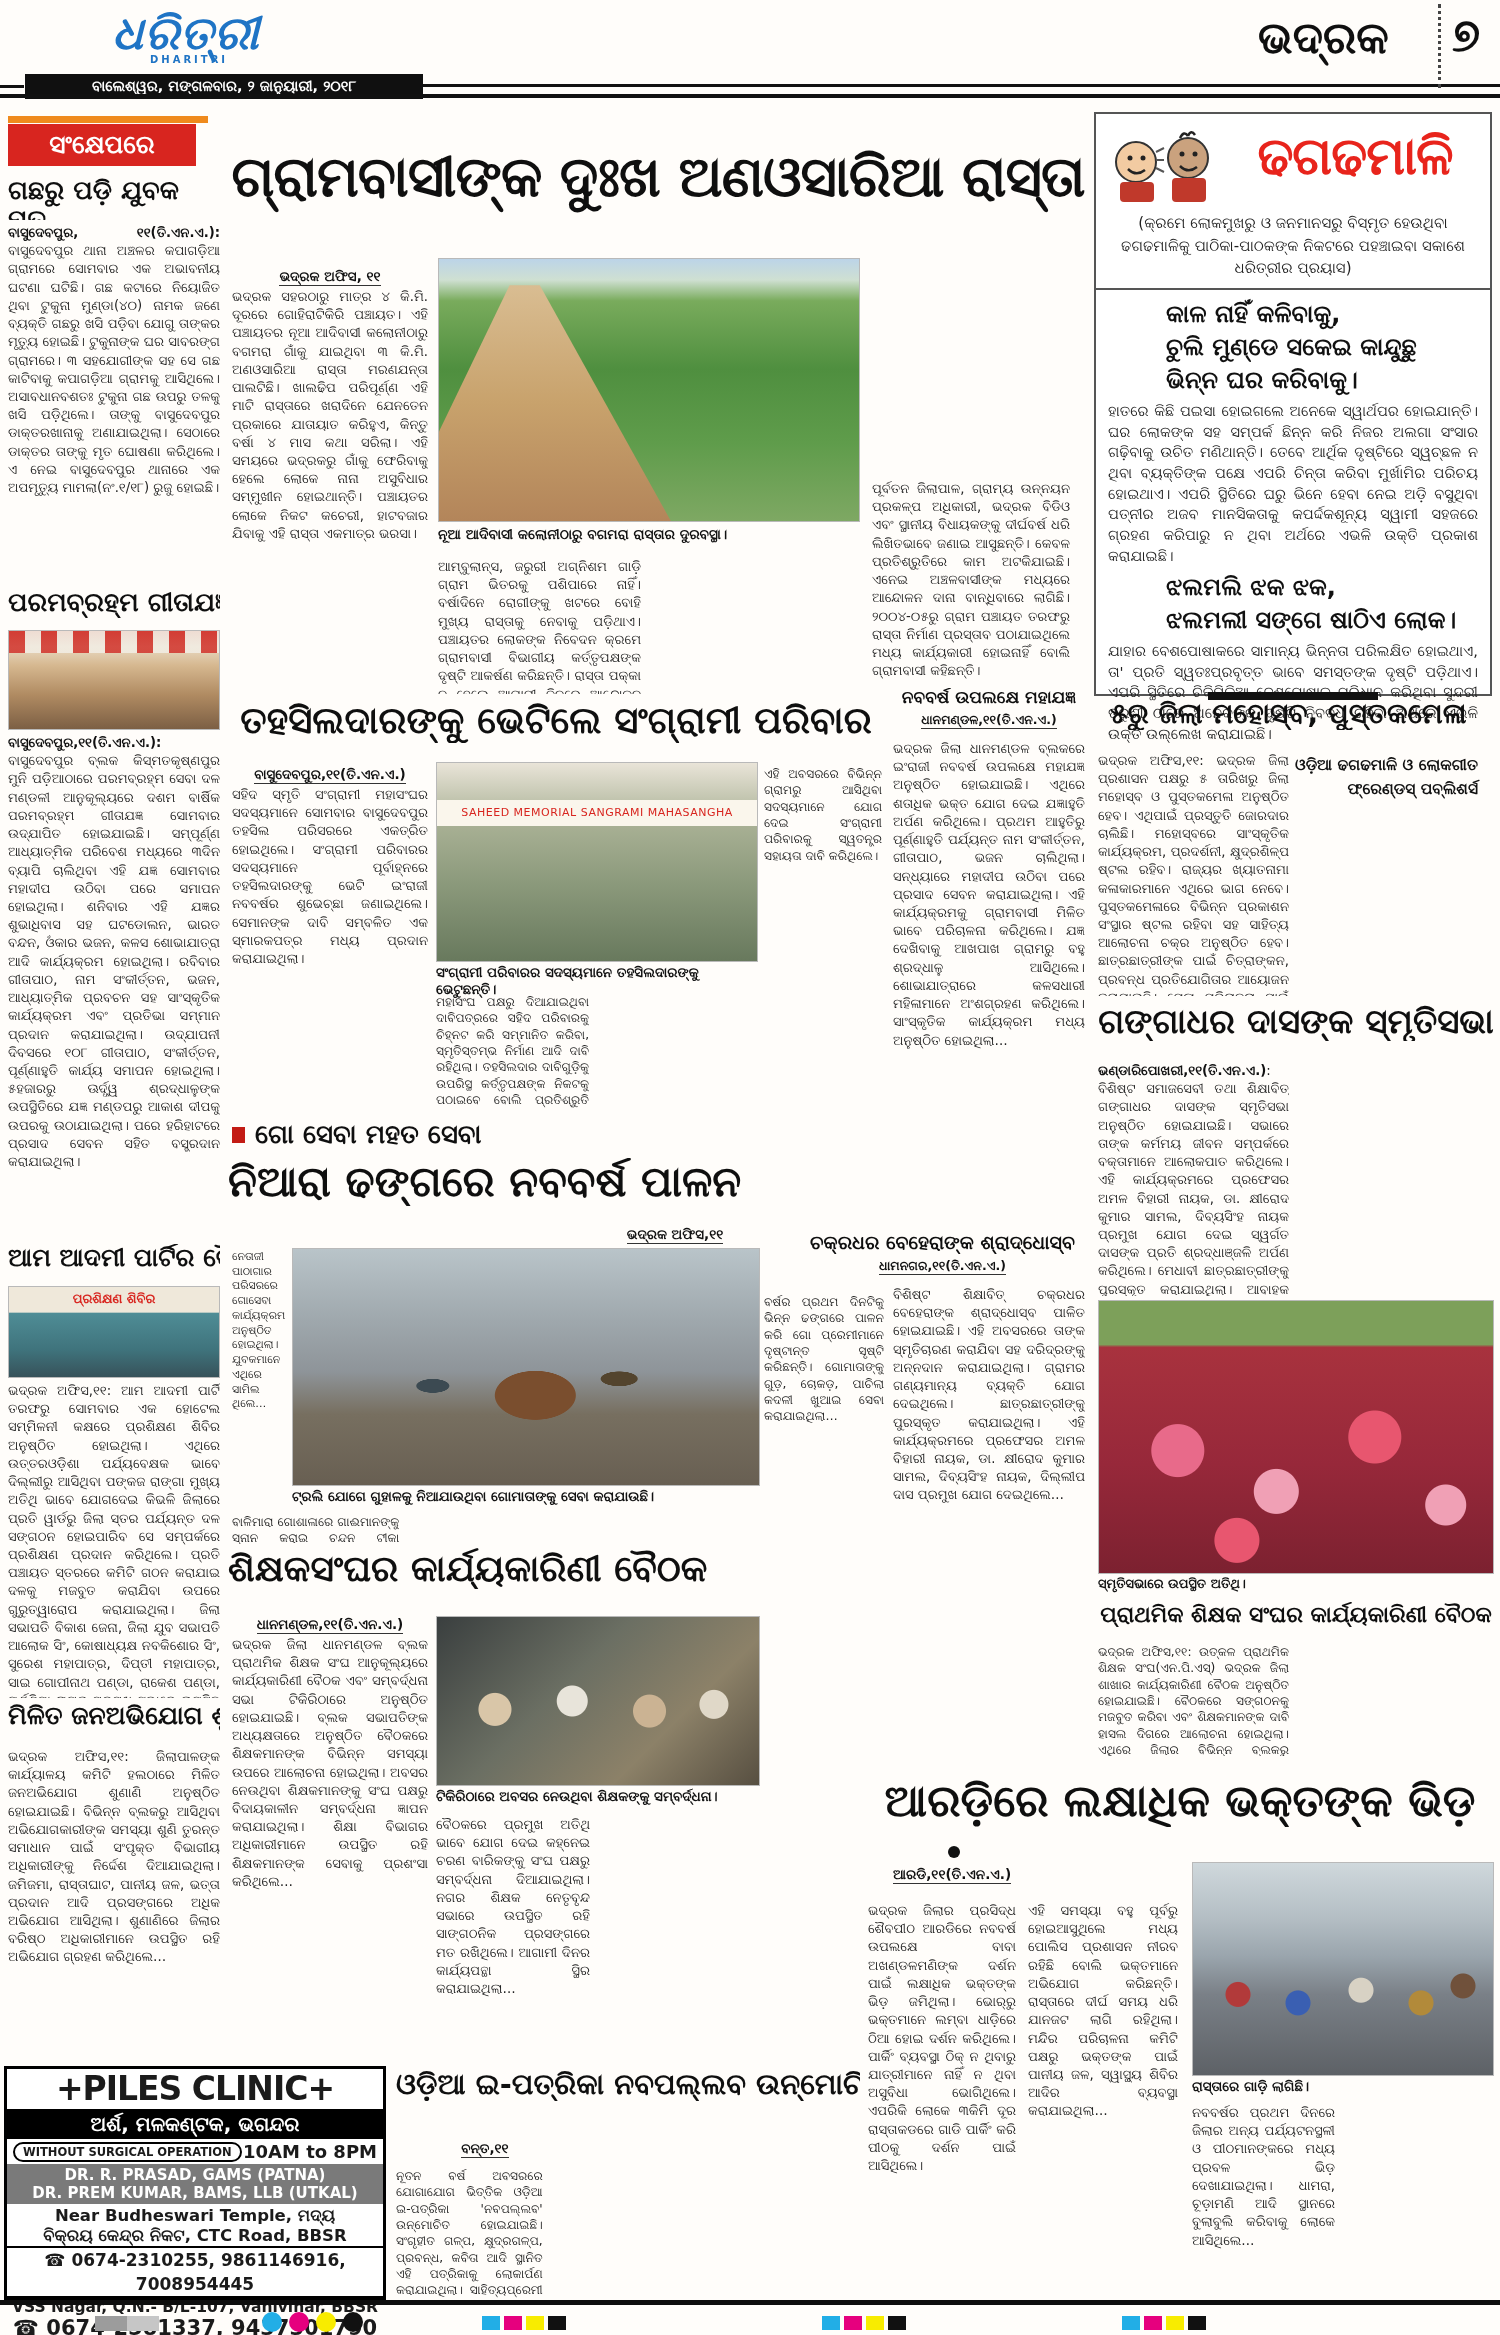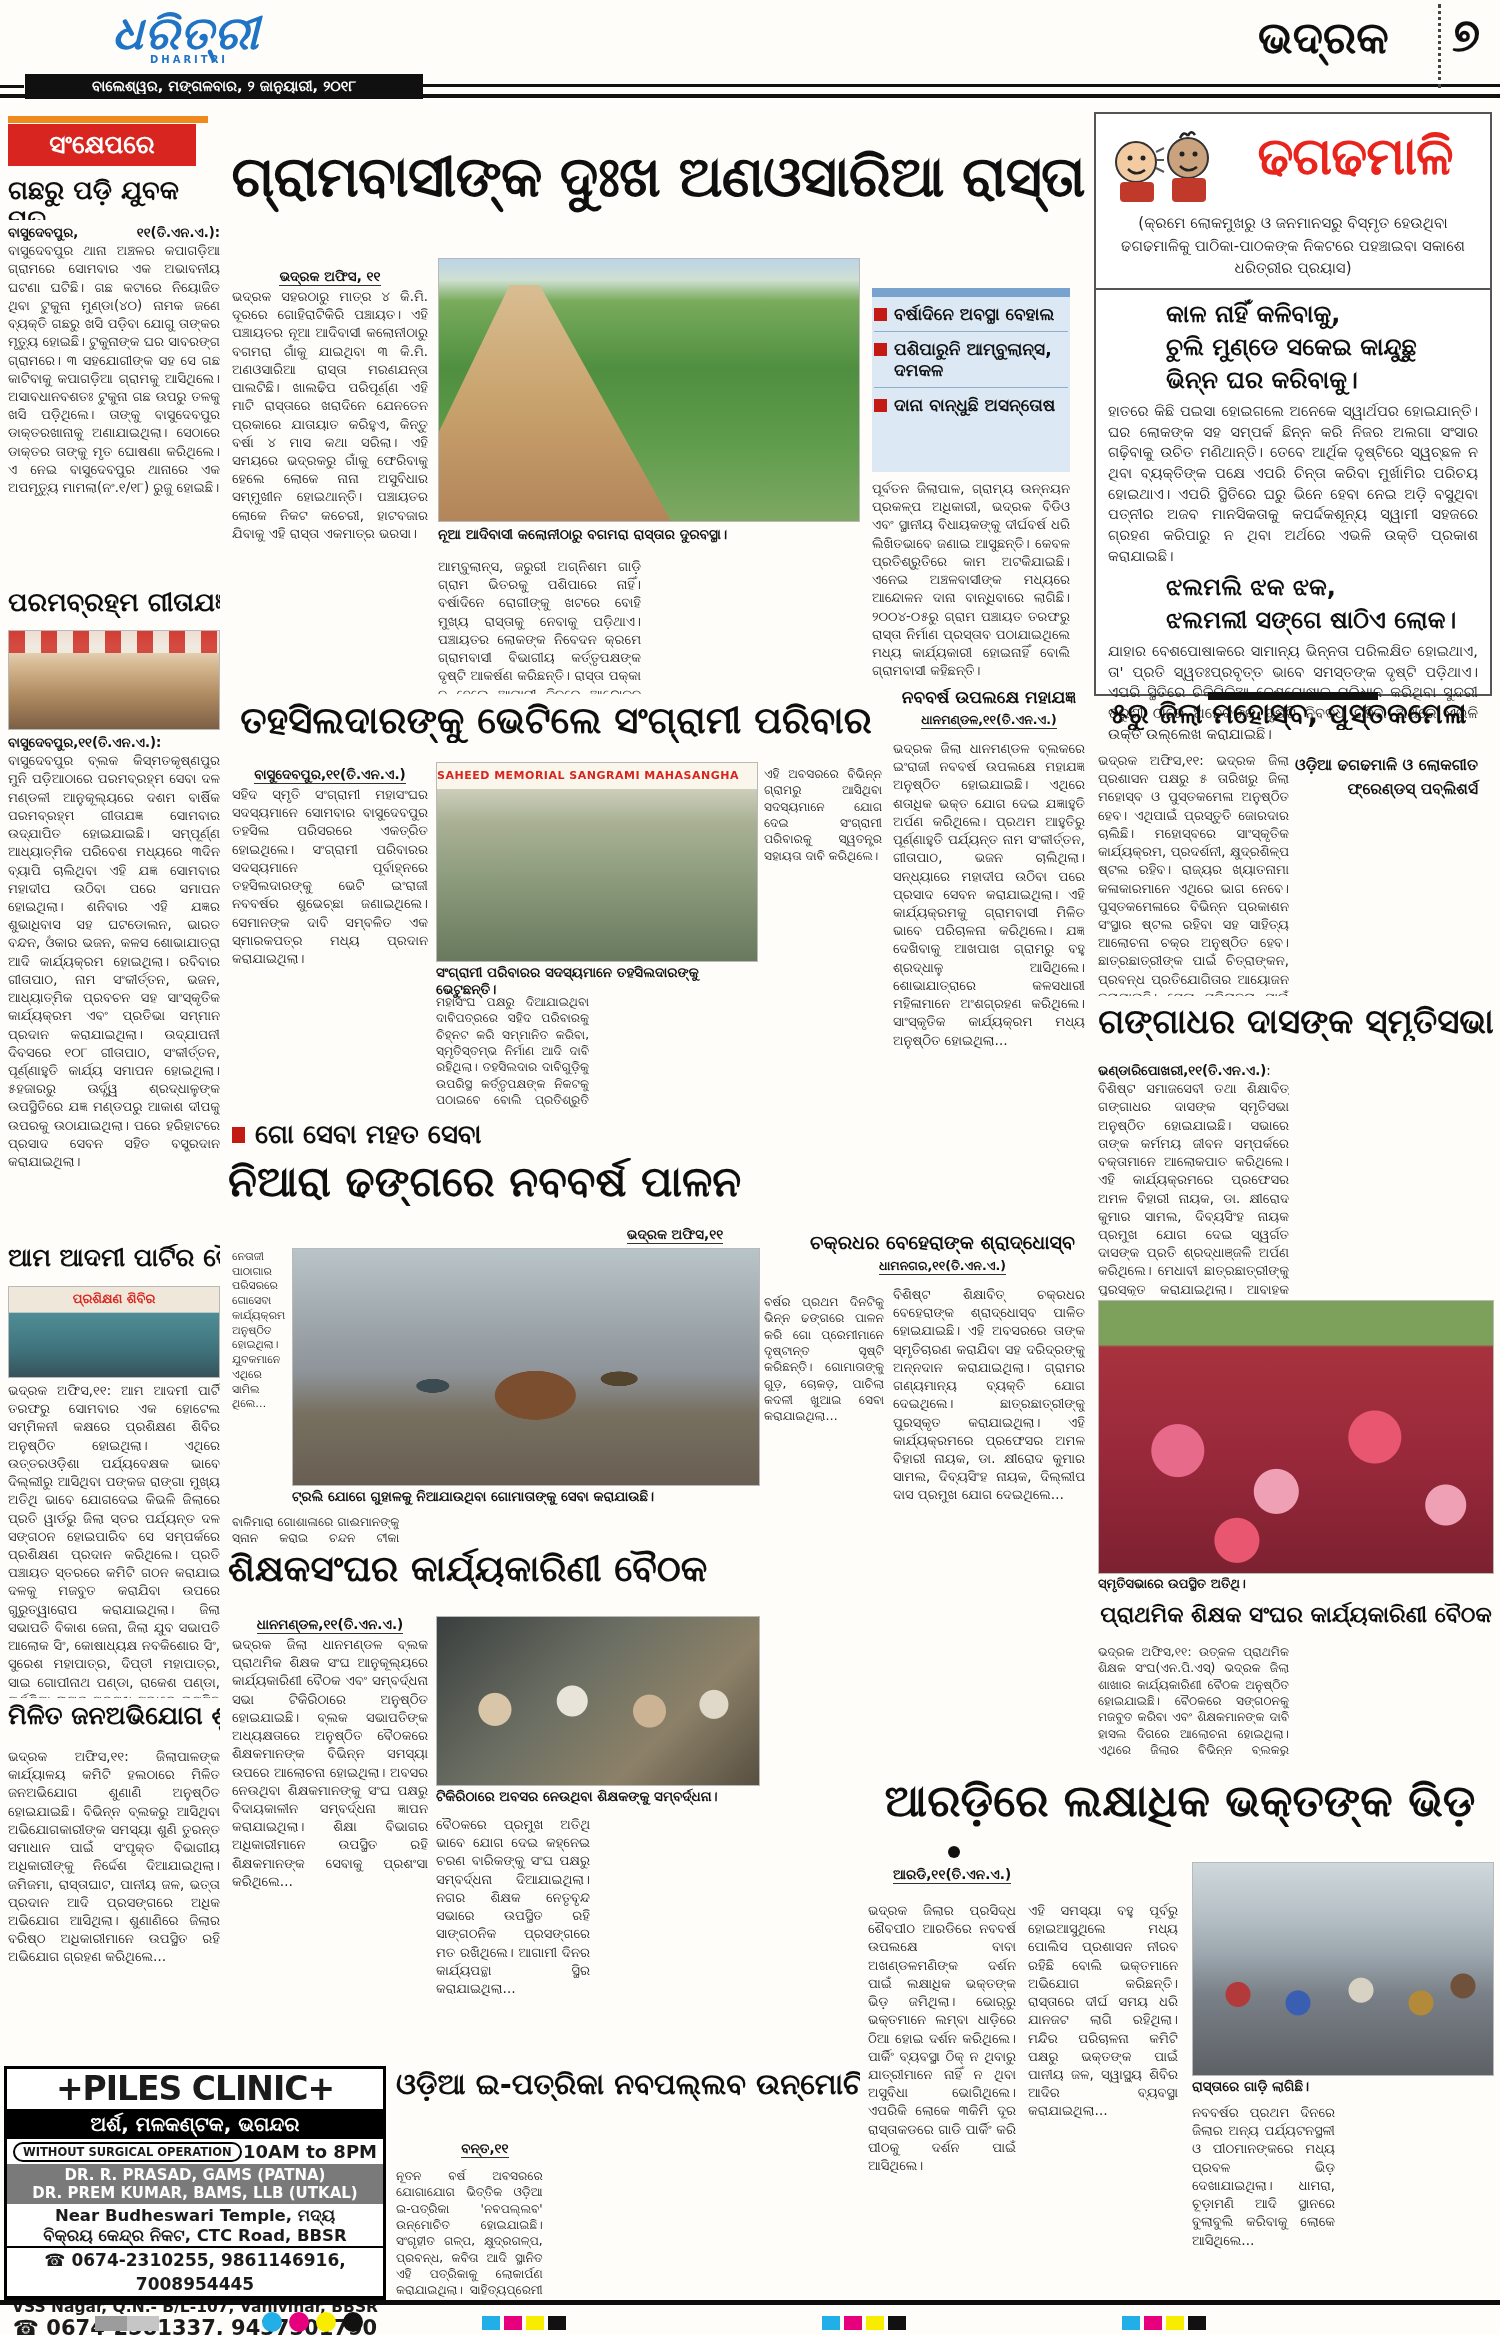--- a/index.html
+++ b/index.html
@@ -98,37 +98,20 @@
   <div class="abs" style="left:232px;top:268px;width:196px;height:426px;">
     <div class="dl-center" style="margin-bottom:3px;"><span>ଭଦ୍ରକ ଅଫିସ, ୧୧</span></div>
     <div class="body-text" style="height:400px;">ଭଦ୍ରକ ସହରଠାରୁ ମାତ୍ର ୪ କି.ମି. ଦୂରରେ ଗୋହିରାଟିକିରି ପଞ୍ଚାୟତ। ଏହି ପଞ୍ଚାୟତର ନୂଆ ଆଦିବାସୀ କଲୋନୀଠାରୁ ବଗମରା ଗାଁକୁ ଯାଇଥିବା ୩ କି.ମି. ଅଣଓସାରିଆ ରାସ୍ତା ମରଣଯନ୍ତା ପାଲଟିଛି। ଖାଲଢିପ ପରିପୂର୍ଣ୍ଣ ଏହି ମାଟି ରାସ୍ତାରେ ଖରାଦିନେ ଯେନତେନ ପ୍ରକାରେ ଯାତାୟାତ କରିହୁଏ, କିନ୍ତୁ ବର୍ଷା ୪ ମାସ କଥା ସରିଲା। ଏହି ସମୟରେ ଭଦ୍ରକରୁ ଗାଁକୁ ଫେରିବାକୁ ହେଲେ ଲୋକେ ନାନା ଅସୁବିଧାର ସମ୍ମୁଖୀନ ହୋଇଥାନ୍ତି। ପଞ୍ଚାୟତର ଲୋକେ ନିକଟ କଚେରୀ, ହାଟବଜାର ଯିବାକୁ ଏହି ରାସ୍ତା ଏକମାତ୍ର ଭରସା।</div>
   </div>
 
   <div class="abs photo" style="left:438px;top:258px;width:420px;height:262px;background:linear-gradient(180deg,#bcd4e8 0%,#cfe0d2 8%,#79ab5c 16%,#4f8f3f 42%,#5f9c4b 70%,#7ea863 100%);">
     <div style="position:absolute;left:0;top:10%;width:60%;height:90%;background:linear-gradient(180deg,#d9bd92 0%,#c8a26c 50%,#b3855a 100%);clip-path:polygon(28% 0,40% 0,92% 100%,0 100%,0 62%);"></div>
   </div>
   <div class="abs caption" style="left:438px;top:526px;width:420px;">ନୂଆ ଆଦିବାସୀ କଲୋନୀଠାରୁ ବଗମରା ରାସ୍ତାର ଦୁରବସ୍ଥା।</div>
 
-  <div class="abs" style="left:872px;top:288px;width:198px;height:184px;background:#dce8f4;box-sizing:border-box;">
-    <div style="width:100%;height:9px;background:#79a3cf;"></div>
-    <div class="bullet-row">
-      <span class="bullet-sq"></span>
-      <span class="bullet-txt">ବର୍ଷାଦିନେ ଅବସ୍ଥା ବେହାଲ</span>
-    </div>
-    <div class="bullet-sep"></div>
-    <div class="bullet-row">
-      <span class="bullet-sq"></span>
-      <span class="bullet-txt">ପଶିପାରୁନି ଆମ୍ବୁଲାନ୍ସ, ଦମକଳ</span>
-    </div>
-    <div class="bullet-sep"></div>
-    <div class="bullet-row">
-      <span class="bullet-sq"></span>
-      <span class="bullet-txt">ଦାନା ବାନ୍ଧୁଛି ଅସନ୍ତୋଷ</span>
-    </div>
-  </div>
 
   <div class="abs" style="left:872px;top:480px;width:198px;height:214px;">
     <div class="body-text">ପୂର୍ବତନ ଜିଲାପାଳ, ଗ୍ରାମ୍ୟ ଉନ୍ନୟନ ପ୍ରକଳ୍ପ ଅଧିକାରୀ, ଭଦ୍ରକ ବିଡିଓ ଏବଂ ସ୍ଥାନୀୟ ବିଧାୟକଙ୍କୁ ଦୀର୍ଘବର୍ଷ ଧରି ଲିଖିତଭାବେ ଜଣାଇ ଆସୁଛନ୍ତି। କେବଳ ପ୍ରତିଶ୍ରୁତିରେ କାମ ଅଟକିଯାଇଛି। ଏନେଇ ଅଞ୍ଚଳବାସୀଙ୍କ ମଧ୍ୟରେ ଆନ୍ଦୋଳନ ଦାନା ବାନ୍ଧିବାରେ ଲାଗିଛି। ୨୦୦୪-୦୫ରୁ ଗ୍ରାମ ପଞ୍ଚାୟତ ତରଫରୁ ରାସ୍ତା ନିର୍ମାଣ ପ୍ରସ୍ତାବ ପଠାଯାଇଥିଲେ ମଧ୍ୟ କାର୍ଯ୍ୟକାରୀ ହୋଇନାହିଁ ବୋଲି ଗ୍ରାମବାସୀ କହିଛନ୍ତି।</div>
   </div>
   <div class="abs two-col" style="left:438px;top:558px;width:420px;height:136px;">
     <div class="body-text">ଆମ୍ବୁଲାନ୍ସ, ଜରୁରୀ ଅଗ୍ନିଶମ ଗାଡ଼ି ଗ୍ରାମ ଭିତରକୁ ପଶିପାରେ ନାହିଁ। ବର୍ଷାଦିନେ ରୋଗୀଙ୍କୁ ଖଟରେ ବୋହି ମୁଖ୍ୟ ରାସ୍ତାକୁ ନେବାକୁ ପଡ଼ିଥାଏ। ପଞ୍ଚାୟତର ଲୋକଙ୍କ ନିବେଦନ କ୍ରମେ ଗ୍ରାମବାସୀ ବିଭାଗୀୟ କର୍ତ୍ତୃପକ୍ଷଙ୍କ ଦୃଷ୍ଟି ଆକର୍ଷଣ କରିଛନ୍ତି। ରାସ୍ତା ପକ୍କା ନ ହେଲେ ଆଗାମୀ ଦିନରେ ଆନ୍ଦୋଳନ କରାଯିବ ବୋଲି ଗ୍ରାମବାସୀ ଚେତାବନୀ ଦେଇଛନ୍ତି।</div>
   </div>
 
   <div class="abs" style="left:1094px;top:112px;width:398px;height:584px;border:2px solid #555;box-sizing:border-box;background:#fff;">
     <div style="position:relative;height:96px;padding-left:20px;">
@@ -167,21 +150,21 @@
   <div class="abs" style="left:1208px;top:692px;width:170px;height:8px;background:#111;"></div>
 
   <div class="abs hl" style="left:228px;top:700px;width:656px;font-size:37px;text-align:center;">ତହସିଲଦାରଙ୍କୁ ଭେଟିଲେ ସଂଗ୍ରାମୀ ପରିବାର</div>
 
   <div class="abs" style="left:232px;top:766px;width:196px;height:350px;">
     <div class="dl-center" style="margin-bottom:3px;"><span>ବାସୁଦେବପୁର,୧୧(ତି.ଏନ.ଏ.)</span></div>
     <div class="body-text" style="height:322px;">ସହିଦ ସ୍ମୃତି ସଂଗ୍ରାମୀ ମହାସଂଘର ସଦସ୍ୟମାନେ ସୋମବାର ବାସୁଦେବପୁର ତହସିଲ ପରିସରରେ ଏକତ୍ରିତ ହୋଇଥିଲେ। ସଂଗ୍ରାମୀ ପରିବାରର ସଦସ୍ୟମାନେ ପୂର୍ବାହ୍ନରେ ତହସିଲଦାରଙ୍କୁ ଭେଟି ଇଂରାଜୀ ନବବର୍ଷର ଶୁଭେଚ୍ଛା ଜଣାଇଥିଲେ। ସେମାନଙ୍କ ଦାବି ସମ୍ବଳିତ ଏକ ସ୍ମାରକପତ୍ର ମଧ୍ୟ ପ୍ରଦାନ କରାଯାଇଥିଲା।</div>
   </div>
 
   <div class="abs photo" style="left:436px;top:762px;width:320px;height:198px;background:linear-gradient(180deg,#e9e4d8 0%,#a9b195 30%,#8c9a7c 60%,#68795d 100%);">
-    <div style="width:100%;height:26px;background:#faf6ec;color:#d8251f;font-weight:700;font-size:11px;text-align:left;line-height:26px;letter-spacing:.5px;">SAHEED MEMORIAL SANGRAMI MAHASANGHA</div>
+    <div style="width:100%;height:26px;background:#faf6ec;color:#d8251f;font-weight:400;font-size:11px;text-align:center;line-height:26px;letter-spacing:.5px;margin-top:37px;">SAHEED MEMORIAL SANGRAMI MAHASANGHA</div>
   </div>
   <div class="abs caption" style="left:436px;top:964px;width:320px;font-size:13.5px;">ସଂଗ୍ରାମୀ ପରିବାରର ସଦସ୍ୟମାନେ ତହସିଲଦାରଙ୍କୁ ଭେଟୁଛନ୍ତି।</div>
 
   <div class="abs" style="left:764px;top:766px;width:118px;height:350px;">
     <div class="body-sm">ଏହି ଅବସରରେ ବିଭିନ୍ନ ଗ୍ରାମରୁ ଆସିଥିବା ସଦସ୍ୟମାନେ ଯୋଗ ଦେଇ ସଂଗ୍ରାମୀ ପରିବାରକୁ ସ୍ୱତନ୍ତ୍ର ସହାୟତା ଦାବି କରିଥିଲେ।</div>
   </div>
   <div class="abs two-col" style="left:436px;top:994px;width:320px;height:118px;">
     <div class="body-sm">ମହାସଂଘ ପକ୍ଷରୁ ଦିଆଯାଇଥିବା ଦାବିପତ୍ରରେ ସହିଦ ପରିବାରକୁ ଚିହ୍ନଟ କରି ସମ୍ମାନିତ କରିବା, ସ୍ମୃତିସ୍ତମ୍ଭ ନିର୍ମାଣ ଆଦି ଦାବି ରହିଥିଲା। ତହସିଲଦାର ଦାବିଗୁଡ଼ିକୁ ଉପରିସ୍ଥ କର୍ତ୍ତୃପକ୍ଷଙ୍କ ନିକଟକୁ ପଠାଇବେ ବୋଲି ପ୍ରତିଶ୍ରୁତି ଦେଇଥିଲେ…</div>
   </div>
 

